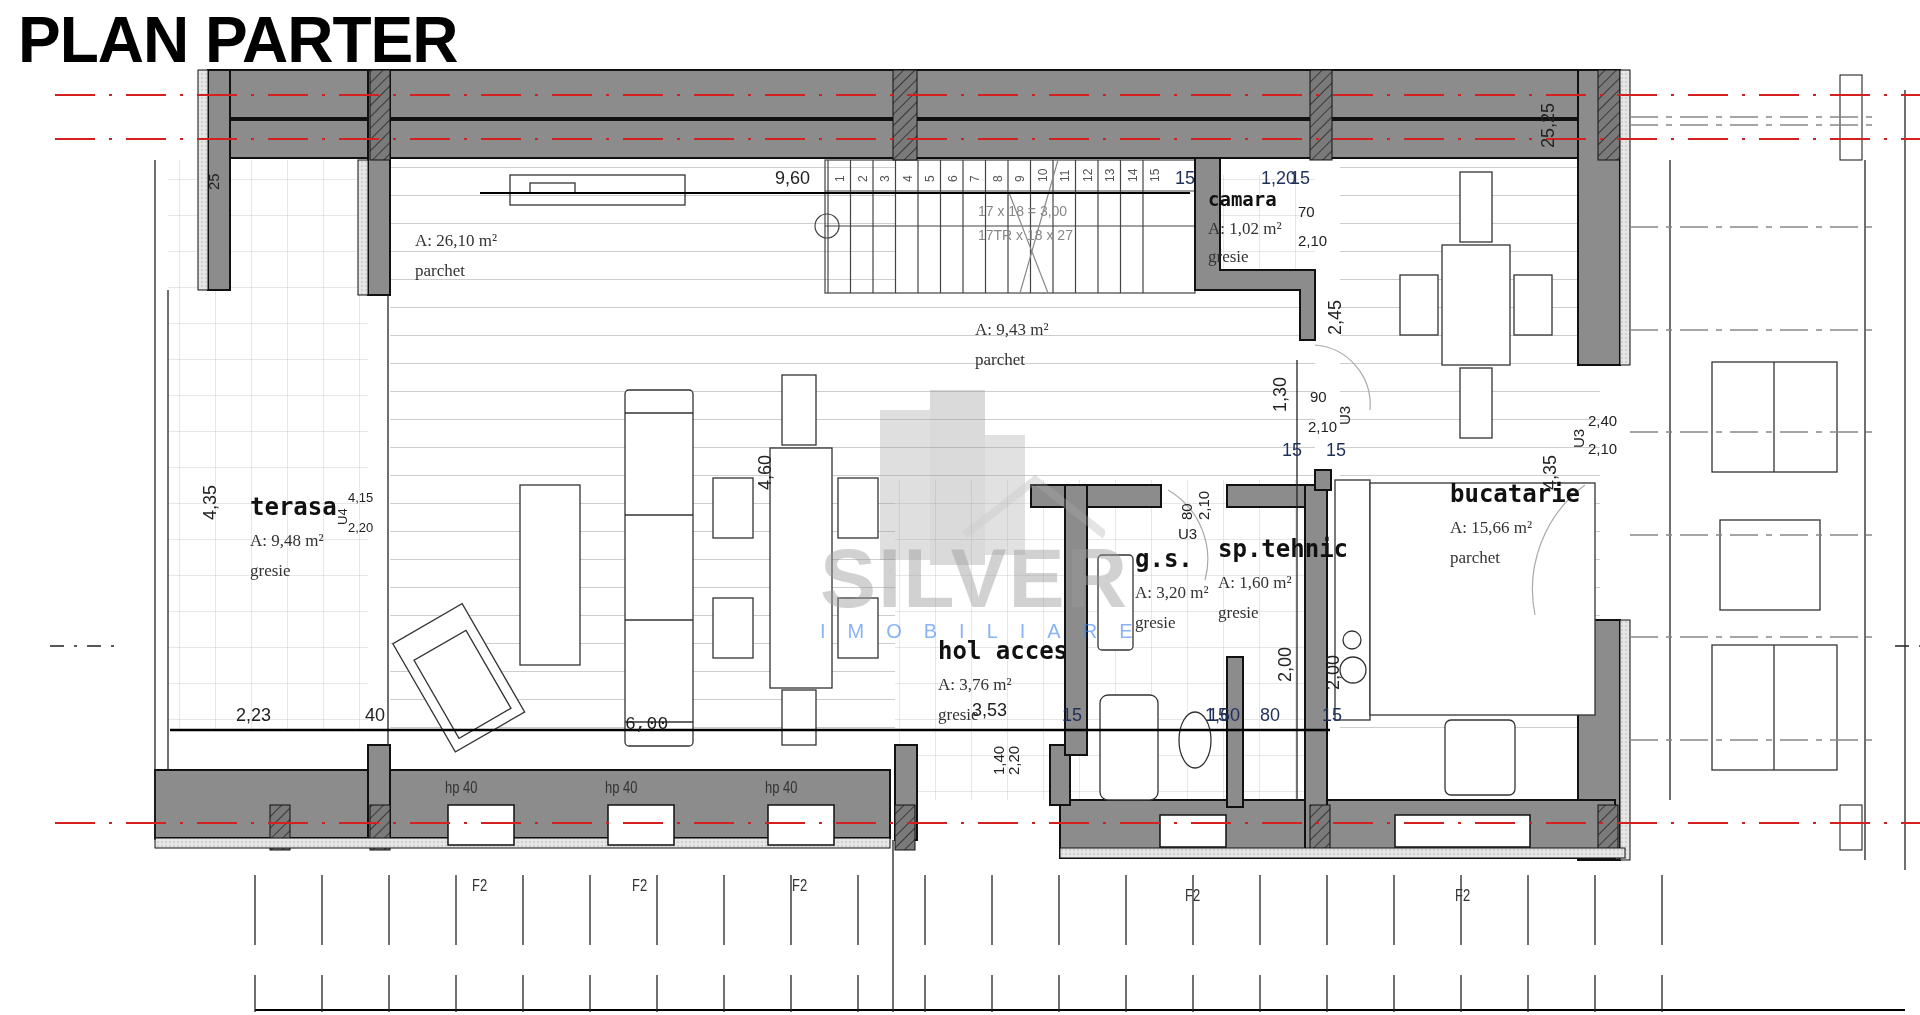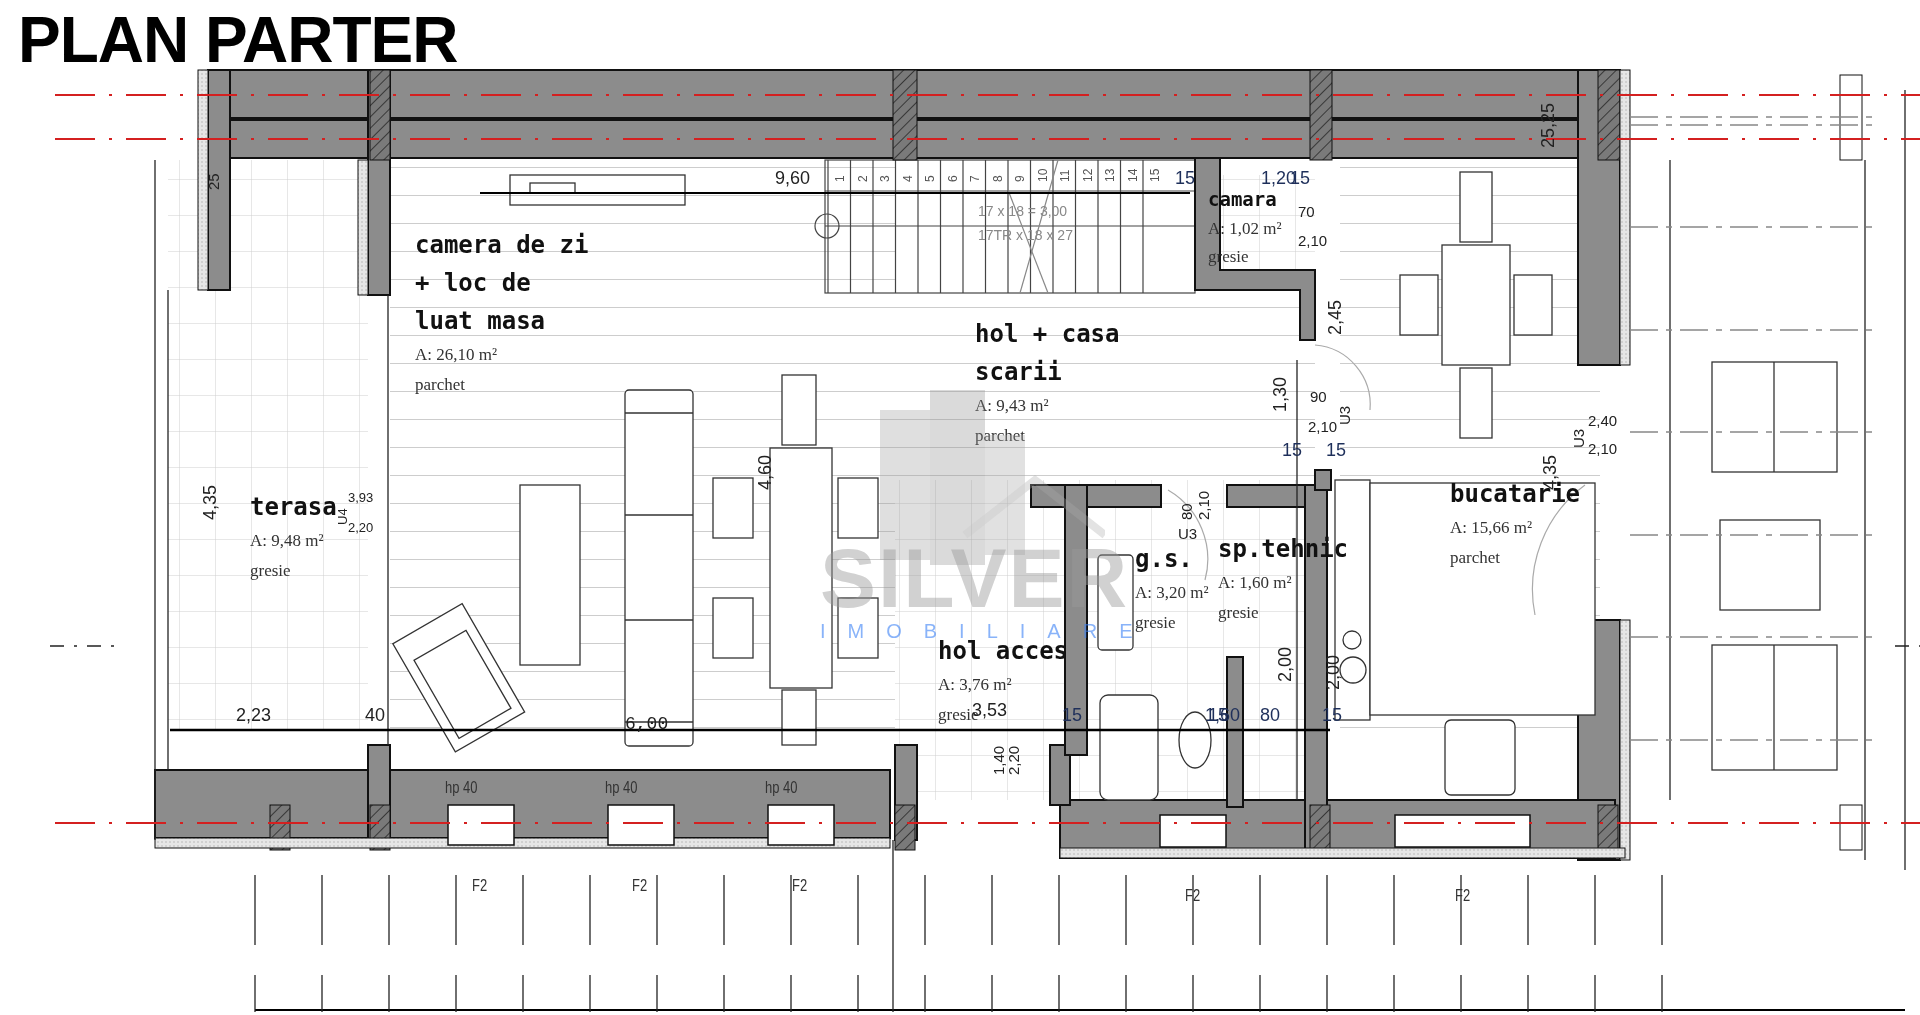--- a/index.html
+++ b/index.html
@@ -254,29 +254,24 @@
   <g stroke="#aaa" stroke-width="1.2" fill="none">
     <path d="M1315 345 A 60 60 0 0 1 1370 410"></path>
     <path d="M1585 485 A 130 130 0 0 0 1535 615"></path>
     <path d="M1168 490 A 80 80 0 0 1 1205 580"></path>
   </g>
 </svg>
 
 <div class="title">PLAN PARTER</div>
 
 <div class="room-label" style="left:415px;top:226px;">
-  <div class="room-name">camera de zi
-+ loc de
-luat masa</div>
   <div class="room-area">A: 26,10 m²</div>
   <div class="room-floor">parchet</div>
 </div>
 <div class="room-label" style="left:975px;top:315px;">
-  <div class="room-name">hol + casa
-scarii</div>
   <div class="room-area">A: 9,43 m²</div>
   <div class="room-floor">parchet</div>
 </div>
 <div class="room-label" style="left:1208px;top:183px;">
   <div class="room-name" style="font-size:19px;line-height:32px;">camara</div>
   <div class="room-area" style="line-height:28px;">A: 1,02 m²</div>
   <div class="room-floor" style="line-height:28px;">gresie</div>
 </div>
 <div class="room-label" style="left:250px;top:488px;">
   <div class="room-name">terasa</div>
@@ -333,21 +328,21 @@
 <div class="dim v" style="left:1325px;top:335px;font-size:18px;">2,45</div>
 <div class="dim v" style="left:1270px;top:412px;font-size:18px;">1,30</div>
 <div class="dim" style="left:1310px;top:388px;">90</div>
 <div class="dim" style="left:1308px;top:418px;">2,10</div>
 <div class="dim v" style="left:1336px;top:425px;">U3</div>
 <div class="dim" style="left:1588px;top:412px;">2,40</div>
 <div class="dim" style="left:1588px;top:440px;">2,10</div>
 <div class="dim v" style="left:1570px;top:448px;">U3</div>
 <div class="dim v" style="left:1540px;top:490px;font-size:18px;">4,35</div>
 <div class="dim v" style="left:200px;top:520px;font-size:18px;">4,35</div>
-<div class="dim" style="left:348px;top:490px;font-size:13px;">3,93</div>
+<div class="dim" style="left:348px;top:490px;font-size:13px;">4,15</div>
 <div class="dim" style="left:348px;top:520px;font-size:13px;">2,20</div>
 <div class="dim v" style="left:335px;top:525px;font-size:13px;">U4</div>
 <div class="dim v" style="left:205px;top:190px;">25</div>
 <div class="dim v" style="left:1538px;top:148px;font-size:18px;">25,25</div>
 <div class="dim v" style="left:755px;top:490px;font-size:18px;">4,60</div>
 <div class="dim" style="left:625px;top:714px;font-size:18px;font-family:Liberation Mono, monospace;">6,00</div>
 <div class="dim" style="left:236px;top:705px;font-size:18px;">2,23</div>
 <div class="dim" style="left:365px;top:705px;font-size:18px;">40</div>
 <div class="dim v" style="left:1178px;top:520px;">80</div>
 <div class="dim v" style="left:1195px;top:520px;">2,10</div>

